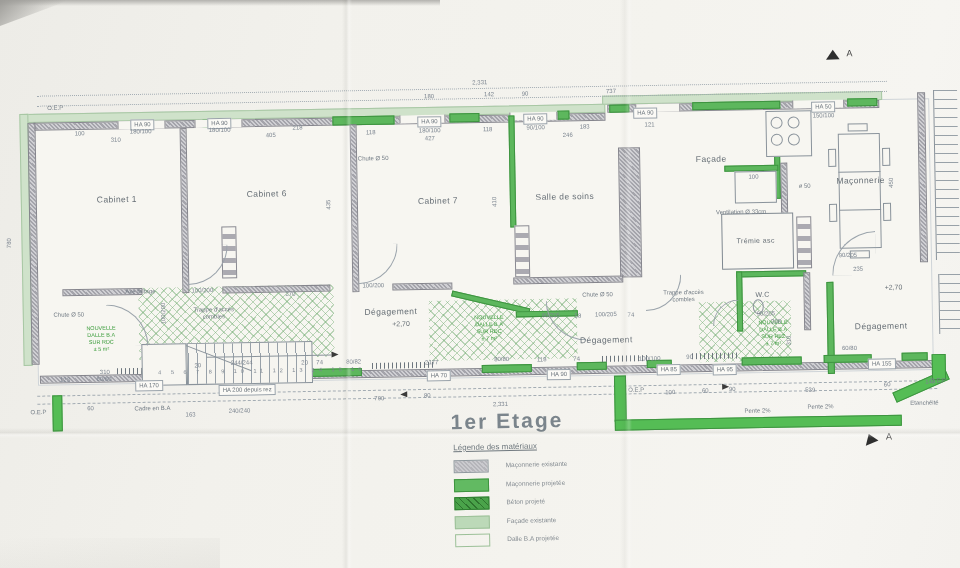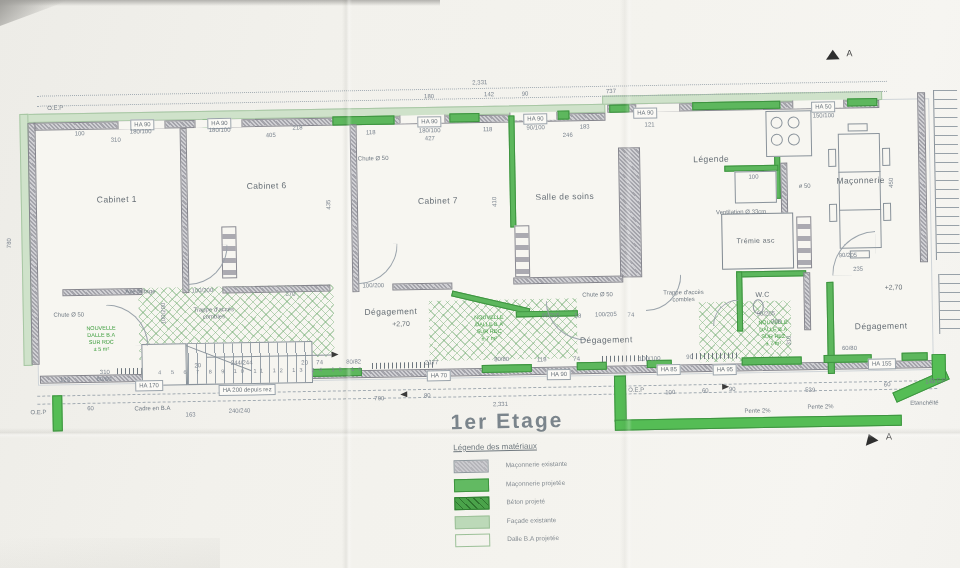--- a/index.html
+++ b/index.html
@@ -201,24 +201,24 @@
     <div class="terr" style="left:890px;top:350px;width:58px;height:11px;transform:rotate(-23deg);transform-origin:left top"></div>
     <div class="terr" style="left:930px;top:312px;width:14px;height:26px"></div>
 
     <div class="tri" style="left:832px;top:8px;transform:rotate(35deg)"></div>
     <span class="ann mletter" style="left:853px;top:10px">A</span>
     <div class="tri" style="left:864px;top:392px;transform:rotate(15deg)"></div>
     <span class="ann mletter" style="left:886px;top:394px">A</span>
 
     <div id="ann-layer" style="left:0;top:0;width:960px;height:430px">
         <span class="ann room" style="left: 118px; top: 143px;">Cabinet 1</span>
-        <span class="ann room" style="left: 268px; top: 132px;">Cabinet 6</span>
+        <span class="ann room" style="left: 268px; top: 140px;">Cabinet 6</span>
         <span class="ann room" style="left: 439px; top: 150px;">Cabinet 7</span>
         <span class="ann room" style="left: 566px; top: 148px;">Salle de soins</span>
-        <span class="ann room" style="left: 713px; top: 113px;">Légende</span>
+        <span class="ann room" style="left: 713px; top: 113px;">Façade</span>
         <span class="ann room" style="left: 862px; top: 137px;">Maçonnerie</span>
         <span class="ann room" style="left: 390px; top: 260px;">Dégagement</span>
         <span class="ann room" style="left: 605px; top: 292px;">Dégagement</span>
         <span class="ann room" style="left: 880px; top: 283px;">Dégagement</span>
         <span class="ann room small" style="left: 756px; top: 196px;">Trémie asc</span>
         <span class="ann room small" style="left: 762px; top: 250px;">W.C</span>
         <span class="ann lvl" style="left: 400px; top: 273px;">+2,70</span>
         <span class="ann lvl" style="left: 893px; top: 245px;">+2,70</span>
         <span class="ann note" style="left: 58px; top: 51px;">O.E.P</span>
         <span class="ann note" style="left: 36px; top: 355px;">O.E.P</span>

